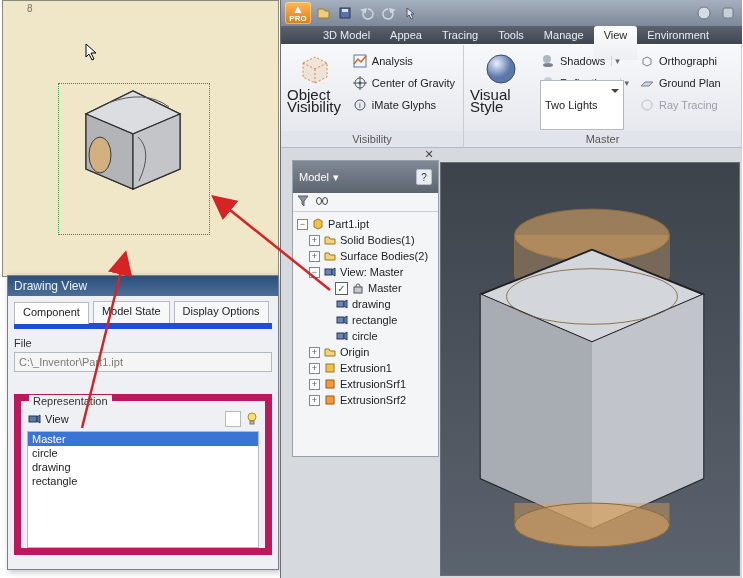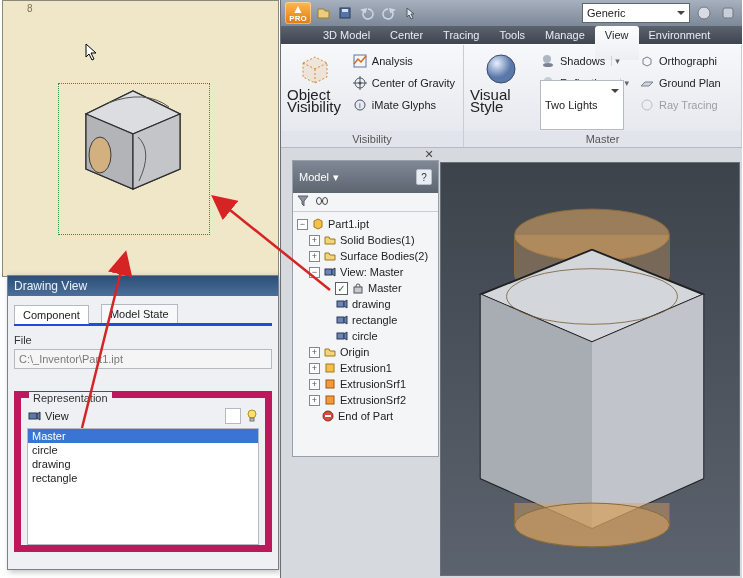--- a/index.html
+++ b/index.html
@@ -1,21 +1,21 @@
 <!DOCTYPE html>
 <html><head>
 <meta charset="utf-8">
 <style>
   html,body{margin:0;padding:0;font-family:"Segoe UI",Tahoma,sans-serif;font-size:11px;color:#222;background:#fff;overflow:hidden;}
   .stage{position:relative;width:743px;height:578px;background:#fff;}
   
   .dlg{position:absolute;left:7px;top:275px;width:270px;height:293px;background:#eef0f3;border:1px solid #7a7f8a;box-shadow:2px 2px 6px rgba(0,0,0,.25);}
   .dlg-title{height:20px;line-height:20px;padding-left:6px;background:linear-gradient(#2b4f78,#4b6f98);color:#eaf2ff;font-size:12px;}
   .dlg-body{padding:5px 6px;}
-  .tabs{display:flex;align-items:flex-end;gap:12px;height:22px;border-bottom:3px solid #1d4ed8;}
+  .tabs{display:flex;gap:4px;height:22px;border-bottom:6px solid #1d4ed8;}
   .tab{padding:3px 8px;border:1px solid #b5b9c2;border-bottom:none;background:#f7f8fa;cursor:default;font-size:11px;}
   .tab.active{background:#fff;position:relative;top:1px;}
   .section{margin-top:8px;}
   .section .lbl{display:block;margin-bottom:3px;color:#333;}
   .txt{width:100%;box-sizing:border-box;border:1px solid #b5b9c2;background:#f5f5f5;color:#7a7a7a;height:20px;padding:2px 4px;font-size:11px;}
   .fieldset{border:7px solid #be185d;margin-top:22px;padding:6px 6px 0 6px;}
   .fieldset .legend{position:relative;top:-12px;left:2px;background:#eef0f3;padding:0 4px;font-size:11px;color:#333;display:inline-block;}
   .vrow{display:flex;align-items:center;gap:4px;margin:-8px 0 4px 0;}
   .tinyicon{width:14px;height:14px;display:inline-flex;align-items:center;justify-content:center;}
   .vrow .spacer{flex:1;}
@@ -98,20 +98,21 @@
     <path d="M1 1 L1 14 L4 11 L7 17 L9 16 L6 10 L11 10 Z" fill="#fff" stroke="#000" stroke-width="1"></path>
   </svg>
 </div>
 
 <div class="dlg">
   <div class="dlg-title">Drawing View</div>
   <div class="dlg-body">
     <div class="tabs">
       <div class="tab active">Component</div>
       <div class="tab">Model State</div>
+      <div class="tab">Display Options</div>
     </div>
     <div class="section">
       <span class="lbl">File</span>
       <input class="txt" readonly="" value="C:\_Inventor\Part1.ipt" style="">
     </div>
     <div class="fieldset">
       <span class="legend">Representation</span>
       <div class="vrow">
         <span class="tinyicon">
           <svg width="14" height="14">
@@ -166,39 +167,36 @@
           <svg width="14" height="14">
             <path d="M6 3a5 5 0 1 0 4 2l2-1-4-1 1 4" fill="none" stroke="#d8e0ee" stroke-width="1.4"></path>
           </svg>
         </div>
     <div class="qatool">
           <svg width="14" height="14">
             <path d="M3 2l0 9 2-2 2 4 2-1-2-4 3 0z" fill="#e8ecf3" stroke="#484f59"></path>
           </svg>
         </div>
     <div class="mat-box">
-      <div class="mat-sel">
-            <span>Generic</span>
-          </div>
       <div class="qatool">
             <svg width="16" height="16">
               <circle cx="8" cy="8" r="6" fill="#dfe3ea" stroke="#6b7280"></circle>
             </svg>
           </div>
       <div class="qatool">
             <svg width="14" height="14">
               <rect x="2" y="2" width="10" height="10" rx="2" fill="#cfd5df" stroke="#6b7280"></rect>
             </svg>
           </div>
     </div>
   </div>
 
   <div class="rib-row">
     <div class="rtab">3D Model</div>
-    <div class="rtab">Center</div>
+    <div class="rtab">Appea</div>
     <div class="rtab">Tracing</div>
     <div class="rtab">Tools</div>
     <div class="rtab">Manage</div>
     <div class="rtab active">View</div>
     <div class="rtab">Environment</div>
   </div>
 
   <div class="ribbon">
 
     <div class="panel" style="width:182px;">
@@ -451,30 +449,20 @@
           </div>
       <div class="node" style="--ind:14px">
             <span class="exp">+</span>
             <span class="nicon">
               <svg width="14" height="14">
                 <rect x="3" y="3" width="8" height="8" fill="#f49a3b" stroke="#a4560f"></rect>
               </svg>
             </span>
             <span>ExtrusionSrf2</span>
           </div>
-      <div class="node" style="--ind:14px">
-            <span class="exp blank"></span>
-            <span class="nicon">
-              <svg width="14" height="14">
-                <circle cx="7" cy="7" r="5" fill="#d94c3c" stroke="#8a2a1e"></circle>
-                <line x1="4" y1="7" x2="10" y2="7" stroke="#fff" stroke-width="2"></line>
-              </svg>
-            </span>
-            <span>End of Part</span>
-          </div>
     </div>
   </div>
 
   <div class="viewport">
     <svg viewBox="0 0 300 410">
 
       <ellipse cx="152" cy="70" rx="78" ry="26" fill="rgba(214,161,96,.6)" stroke="#8a6a3a"></ellipse>
       <path d="M74 70 v40 a78 26 0 0 0 156 0 v-40" fill="rgba(214,161,96,.35)" stroke="#8a6a3a"></path>
 
       <polygon points="40,130 152,85 264,130 264,315 152,365 40,315" fill="#b7bbc1" stroke="#1f2023" stroke-width="2"></polygon>

